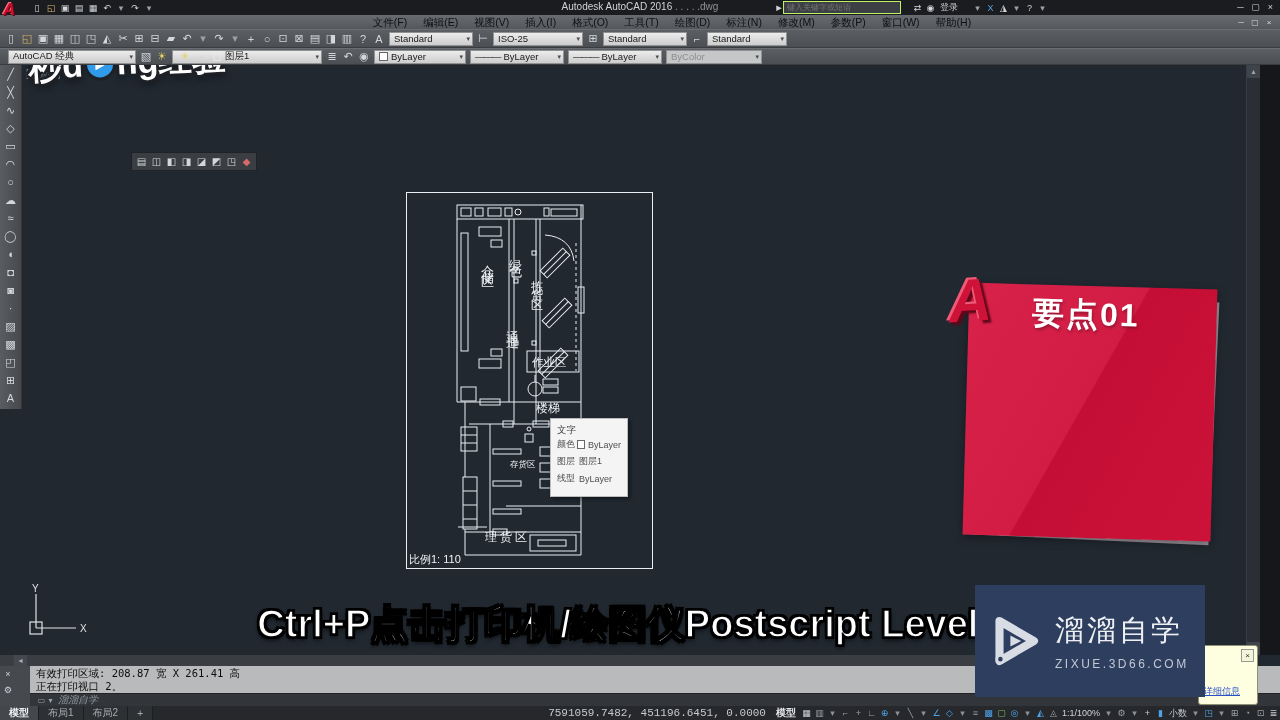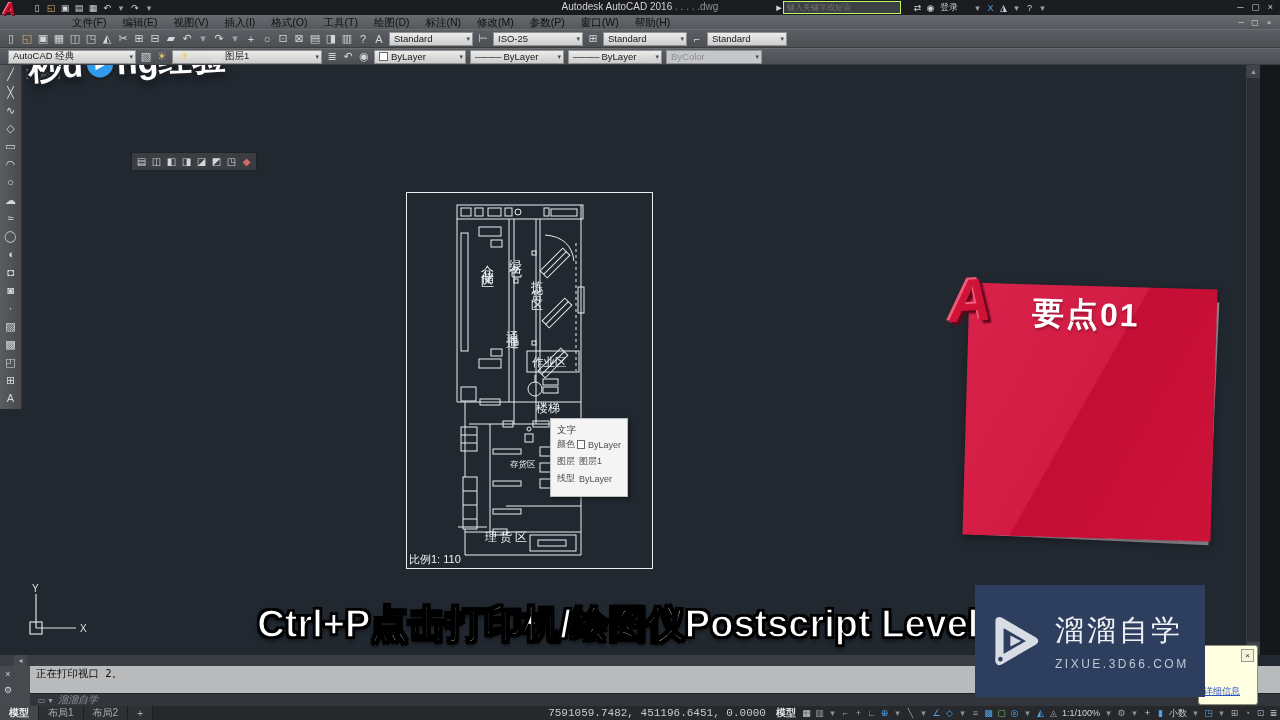--- a/index.html
+++ b/index.html
@@ -21,21 +21,21 @@
   .search-box{width:116px;height:11px;background:#3c3f44;border:1px solid #bef264;display:flex;align-items:center;}
   .search-box input{width:100%;background:transparent;border:none;outline:none;color:#a3a6ac;
                     font-size:8px;padding:0 3px;font-family:inherit;}
   .ic-icons{display:flex;margin-left:10px;align-items:center;}
   .ic-icons .icon{width:13px;height:12px;font-size:9px;}
   .signin{font-size:9px;color:#c6c8cc;margin:0 3px;}
   .win-controls{position:absolute;right:2px;top:0;display:flex;}
   .win-controls .icon{width:15px;height:13px;font-size:9px;color:#cfd2d5;}
   
   .menubar{left:0;top:15px;width:1280px;height:14px;background:linear-gradient(#686b6f,#54575b);
-           display:flex;align-items:center;padding-left:64px;box-sizing:border-box;z-index:40;}
+           display:flex;align-items:center;padding-left:64px;box-sizing:border-box;z-index:40;justify-content:center;}
   .menu-item{font-size:10.5px;color:#0f1012;padding:0 8px;line-height:14px;}
   .doc-controls{margin-left:auto;display:flex;margin-right:2px;}
   .doc-controls .icon{width:14px;height:12px;font-size:8px;color:#d9dbde;}
   
   .toolbar{left:0;width:1280px;background:linear-gradient(#5b5e62,#4b4e52);display:flex;align-items:center;
            border-top:1px solid #6a6d71;border-bottom:1px solid #3a3c3f;box-sizing:border-box;z-index:40;}
   .tb1{top:29px;height:19px;padding-left:3px;}
   .tb2{top:48px;height:17px;padding-left:6px;}
   .dd{display:inline-flex;align-items:center;background:linear-gradient(#ececec,#cdcdcd);
       border:1px solid #8f9193;height:14px;font-size:9.5px;color:#1a1a1c;padding:0 2px 0 4px;
@@ -478,20 +478,21 @@
   <div class="abs balloon">
     <span class="balloon-close">×</span>
     <span class="balloon-link">详细信息</span>
   </div>
 
   <div class="abs cmd-side">
     <span class="icon">×</span>
     <span class="icon">⚙</span>
   </div>
   <div class="abs cmd-band">
+    <div>有效打印区域:  208.87 宽 X 261.41 高</div>
     <div>正在打印视口 2。</div>
   </div>
   <div class="abs cmd-input">
     <span class="icon">▭</span>
     <span class="icon" style="width:7px">▾</span>
     <span class="cmd-prompt">溜溜自学</span>
   </div>
 
   <div class="abs statusbar">
     <span class="tabs">

